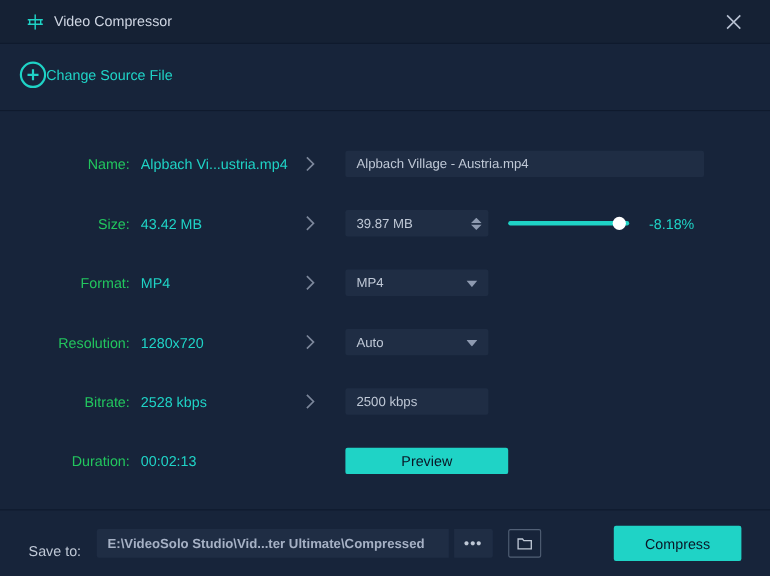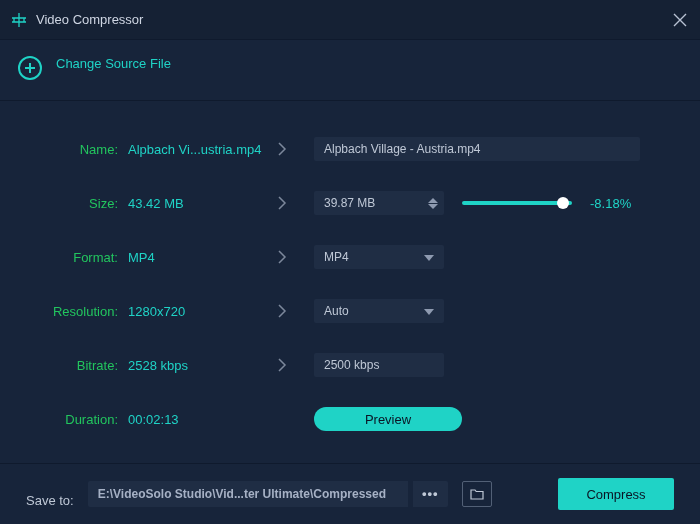--- a/index.html
+++ b/index.html
@@ -7,37 +7,37 @@
   body {
     background: #17243a;
     font-family: "Segoe UI", Arial, sans-serif;
     font-size: 13px;
     color: #bfc8d6;
   }
 
   
   .header {
     display: flex; align-items: center; justify-content: space-between;
-    height: 40px; padding: 0 12px;
+    height: 40px; padding: 0 25px;
     border-bottom: 1px solid #0f1a2d;
     background: #152134;
   }
   .header-left { display: flex; align-items: center; gap: 10px; }
   .app-logo {
     width: 14px; height: 14px; display: flex; align-items: center; justify-content: center;
     color: #1fd3c6;
   }
   .app-logo svg { width: 14px; height: 14px; }
   .header-title { color: #cfd6e3; font-size: 13px; }
   .close-icon { width: 16px; height: 16px; cursor: pointer; color: #b8c2d3; }
   .close-icon svg { width: 16px; height: 16px; }
 
   
   .change-row {
-    display: flex; align-items: flex-start; gap: 14px;
+    display: flex; align-items: center; 
     padding: 16px 18px 20px 18px;
     border-bottom: 1px solid #0f1a2d;
   }
   .plus-button {
     width: 24px; height: 24px; border-radius: 50%;
     border: 2px solid #1fd3c6; display: flex; align-items: center; justify-content: center;
     color: #1fd3c6; cursor: pointer; flex-shrink: 0;
   }
   .plus-button svg { width: 12px; height: 12px; }
   .change-label { color: #1fd3c6; font-size: 13px; cursor: pointer; }
@@ -98,21 +98,21 @@
   .slider-thumb {
     position: absolute; top: 50%; transform: translate(-50%,-50%);
     width: 12px; height: 12px; border-radius: 50%; background: #fff;
     left: 92%;
   }
   .percent { color: #1fd3c6; font-size: 13px; }
 
   
   .preview-btn {
     width: 148px; height: 24px; background: #1fd3c6; color: #0a1424;
-    font-size: 13px; border-radius: 12px; cursor: pointer;
+    font-size: 13px; border-radius: 2px; cursor: pointer;
     display: flex; align-items: center; justify-content: center;
   }
 
   
   .footer {
     position: absolute; left: 0; right: 0; bottom: 0;
     padding: 14px 26px;
     display: flex; align-items: center; gap: 10px;
     border-top: 1px solid #0f1a2d;
   }

